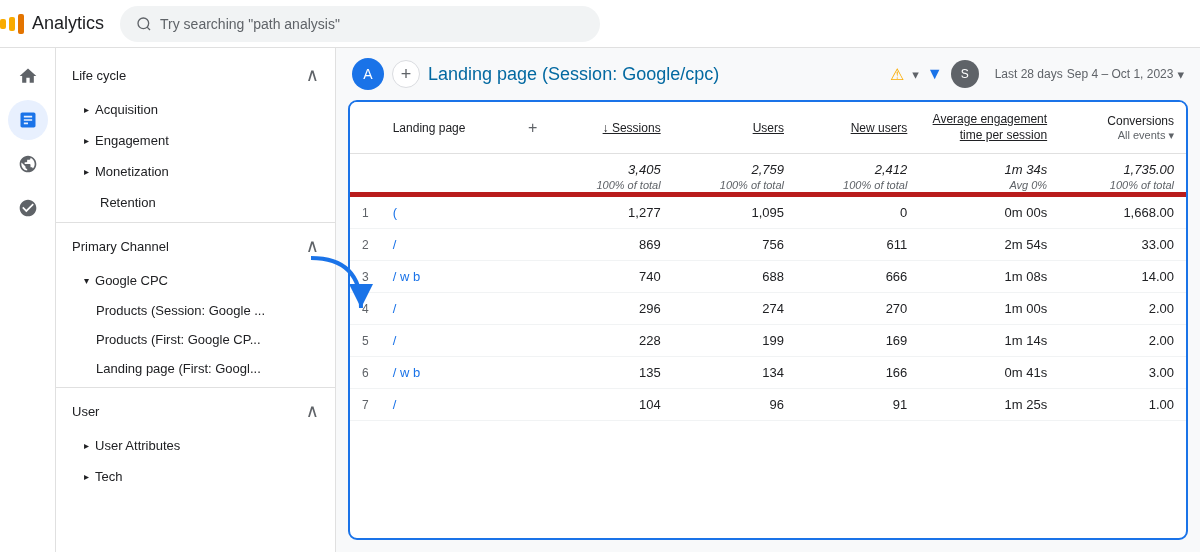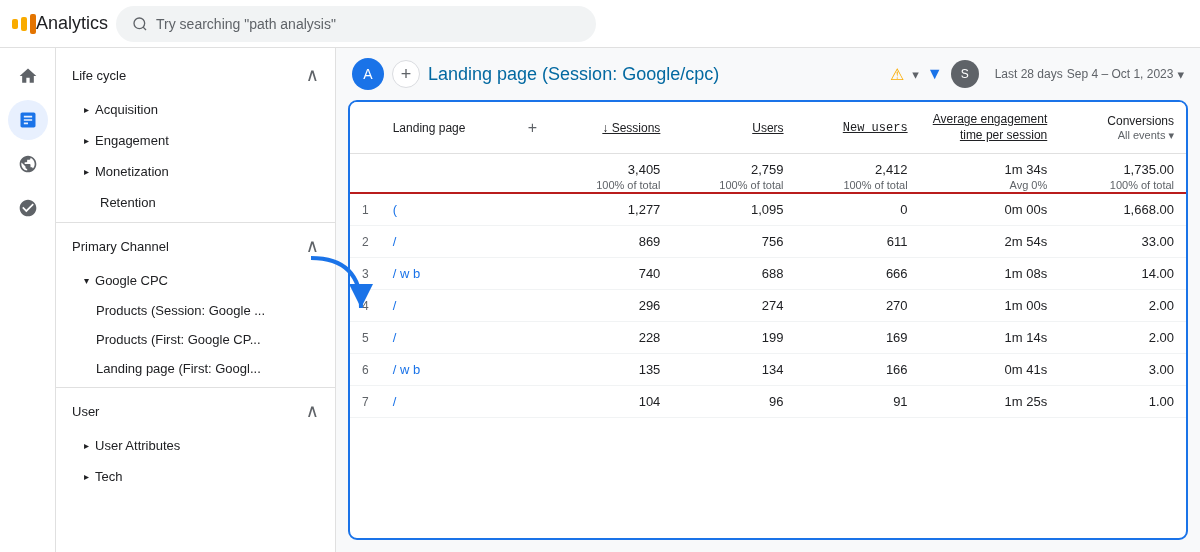--- a/index.html
+++ b/index.html
@@ -1,21 +1,21 @@
 <!DOCTYPE html>
 <html><head>
   <meta charset="utf-8">
   <style>
     * { box-sizing: border-box; margin: 0; padding: 0; }
     body { font-family: 'Google Sans', Arial, sans-serif; font-size: 13px; color: #202124; background: #f8f9fa; display: flex; flex-direction: column; height: 552px; overflow: hidden; }
 
     
     .topbar {
       display: flex; align-items: center; background: #fff; border-bottom: 1px solid #e0e0e0;
-      height: 48px; padding: 0 12px; gap: 0; flex-shrink: 0;
+      height: 48px; padding: 0 0; gap: 8px; flex-shrink: 0;
     }
     .logo-icon { display: flex; align-items: center; gap: 3px; }
     .logo-bar { width: 6px; border-radius: 2px; }
     .logo-bar-1 { height: 14px; background: #F9AB00; }
     .logo-bar-2 { height: 20px; background: #E37400; }
     .logo-bar-3 { height: 10px; background: #F9AB00; }
     .topbar-title { font-size: 18px; font-weight: 400; color: #202124; margin-right: 8px; }
     .search-bar {
       flex: 1; max-width: 480px; height: 36px; border-radius: 24px;
       background: #f1f3f4; border: none; display: flex; align-items: center;
@@ -95,21 +95,21 @@
     }
     table { width: 100%; border-collapse: collapse; }
     thead tr { border-bottom: 1px solid #e0e0e0; }
     th {
       padding: 10px 12px; text-align: right; font-size: 12px; font-weight: 500;
       color: #202124; white-space: nowrap; background: #fff; position: sticky; top: 0;
     }
     th.left { text-align: left; }
     td { padding: 8px 12px; text-align: right; font-size: 13px; color: #202124; border-bottom: 1px solid #f1f3f4; }
     td.left { text-align: left; }
-    .total-row td { font-weight: 500; border-bottom: 2px solid #b91c1c; padding-bottom: 0; }
+    .total-row td { font-weight: 500; border-bottom: 5px solid #b91c1c; padding-bottom: 0; font-style: italic; }
     .total-sub { font-size: 11px; color: #5f6368; font-weight: 400; }
     .plus-btn { color: #5f6368; cursor: pointer; font-size: 16px; }
     .dropdown-arrow { font-size: 11px; color: #5f6368; }
 
     .content-wrapper { display: flex; flex: 1; overflow: hidden; position: relative; }
   </style>
 </head>
 <body>
 
 <div class="topbar">
@@ -249,21 +249,21 @@
         <table>
           <thead>
             <tr>
               <th class="left" style="width:30px;"></th>
               <th class="left">Landing page</th>
               <th class="left" style="width:30px;">
                 <span class="plus-btn">+</span>
               </th>
               <th style="text-decoration:underline;">↓ Sessions</th>
               <th style="text-decoration:underline;">Users</th>
-              <th style="text-decoration:underline;font-family:Liberation Mono, monospace;">New users</th>
+              <th style="text-decoration:underline;">New users</th>
               <th style="text-decoration:underline; max-width:100px; white-space:normal; line-height:1.3;">Average engagement time per session</th>
               <th>Conversions<br><span class="dropdown-arrow">All events ▾</span></th>
             </tr>
           </thead>
           <tbody>
 
             <tr class="total-row">
               <td></td>
               <td class="left"></td>
               <td></td>

